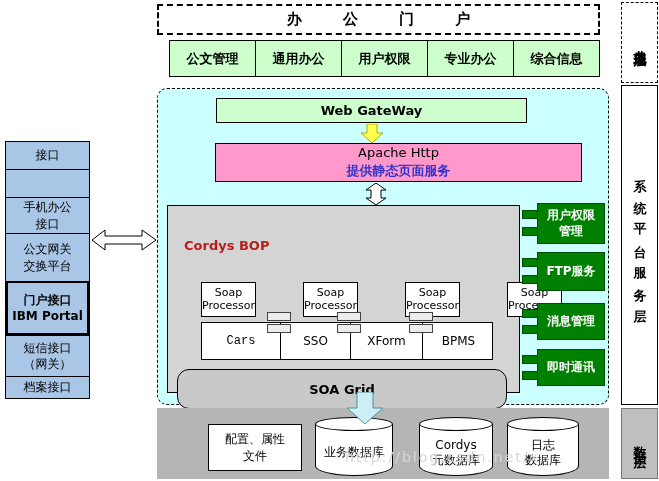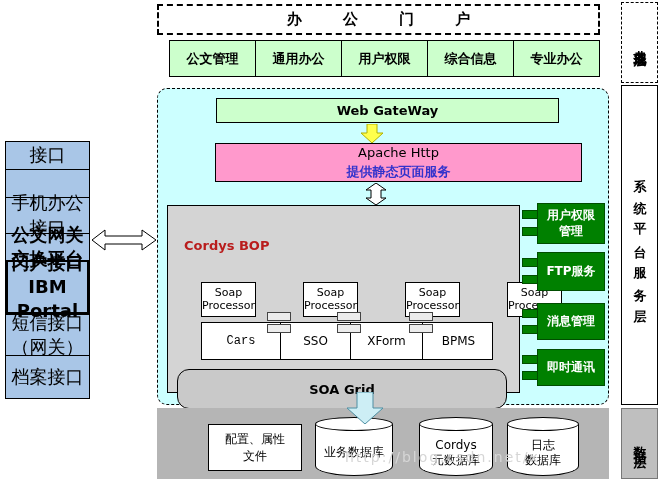--- a/index.html
+++ b/index.html
@@ -36,27 +36,27 @@
     font-weight: bold; font-size: 13px;
   }
   .menu-cell:first-child { margin-left: 12px; }
 
   
   .main-area {
     position: absolute; left: 157px; top: 88px; width: 452px; height: 317px;
     background: #ccffff; border: 1px dashed #000; border-radius: 10px;
   }
   .webgateway {
-    position: absolute; left: 216px; top: 98px; width: 343px; height: 25px;
+    position: absolute; left: 216px; top: 98px; width: 311px; height: 25px;
     background: #ccffcc; border: 1px solid #000; font-weight: bold; font-size: 13px;
   }
   .apache {
     position: absolute; left: 215px; top: 143px; width: 367px; height: 39px;
     background: #ff99cc; border: 1px solid #000;
-    display: flex; flex-direction: column; align-items: center; justify-content: space-between;
+    display: flex; flex-direction: column; align-items: center; justify-content: flex-start;
     line-height: 1.35;
   }
   .apache-title { font-size: 13px; }
   .apache-sub { font-size: 13px; font-weight: bold; color: #3333cc; }
 
   
   .cordys {
     position: absolute; left: 167px; top: 205px; width: 353px; height: 188px;
     background: #d4d4d4; border: 1px solid #000;
   }
@@ -94,21 +94,21 @@
 
   
   .iface-panel {
     position: absolute; left: 5px; top: 141px; width: 85px; height: 258px;
     background: #a9c6e7; border: 1px solid #000;
     display: flex; flex-direction: column;
   }
   .iface-cell {
     border-top: 1px solid #000;
     display: flex; align-items: center; justify-content: center; text-align: center;
-    white-space: pre-line; font-size: 18px; line-height: 1.35;
+    white-space: pre-line; font-size: 12px; line-height: 1.35;
   }
   .iface-cell:first-child { border-top: none; }
   .iface-ibm { border: 2px solid #000; font-weight: 600; }
 
   
   .data-area { position: absolute; left: 157px; top: 408px; width: 452px; height: 71px; background: #b5b5b5; }
   .config-box {
     position: absolute; left: 208px; top: 424px; width: 94px; height: 47px;
     background: #fff; border: 1px solid #000; white-space: pre-line; font-size: 12px; z-index: 2;
   }
@@ -133,22 +133,22 @@
   <div class="layer layer-data">数据层</div>
 
   <div class="portal-box center">
     <span>办 公 门 户</span>
   </div>
 
   <div class="menu-row">
     <div class="menu-cell">公文管理</div>
     <div class="menu-cell">通用办公</div>
     <div class="menu-cell">用户权限</div>
+    <div class="menu-cell">专业办公</div>
     <div class="menu-cell">综合信息</div>
-    <div class="menu-cell">专业办公</div>
   </div>
 
   <div class="main-area"></div>
 
   <div class="webgateway center">Web GateWay</div>
 
   <svg class="arrow-svg" style="left:361px; top:124px;" width="22" height="19" viewBox="0 0 22 19">
     <polygon points="6,0 16,0 16,9 22,9 11,19 0,9 6,9" fill="#ffff4d" stroke="#b0b000" stroke-width="1"></polygon>
   </svg>
 
@@ -213,21 +213,21 @@
 
   <div class="tab" style="top:355px;"></div>
   <div class="tab" style="top:371px;"></div>
   <div class="service" style="top:349px; height:37px;">即时通讯</div>
 
   <div class="iface-panel">
     <div class="iface-cell" style="height:27px;">接口</div>
     <div class="iface-cell" style="height:28px;"></div>
     <div class="iface-cell" style="height:36px;">手机办公
 接口</div>
-    <div class="iface-cell" style="height:27px;font-weight:bold;">公文网关
+    <div class="iface-cell" style="height:48px;">公文网关
 交换平台</div>
     <div class="iface-cell iface-ibm" style="height:54px;">门户接口
 IBM Portal</div>
     <div class="iface-cell" style="height:41px;">短信接口
 （网关）</div>
     <div class="iface-cell" style="flex:1;">档案接口</div>
   </div>
 
   <svg class="arrow-svg" style="left:92px; top:228px;" width="64" height="24" viewBox="0 0 64 24">
     <polygon points="0,12 13,2 13,8 50,8 50,2 64,12 50,22 50,16 13,16 13,22" fill="#ffffff" stroke="#000" stroke-width="1"></polygon>

